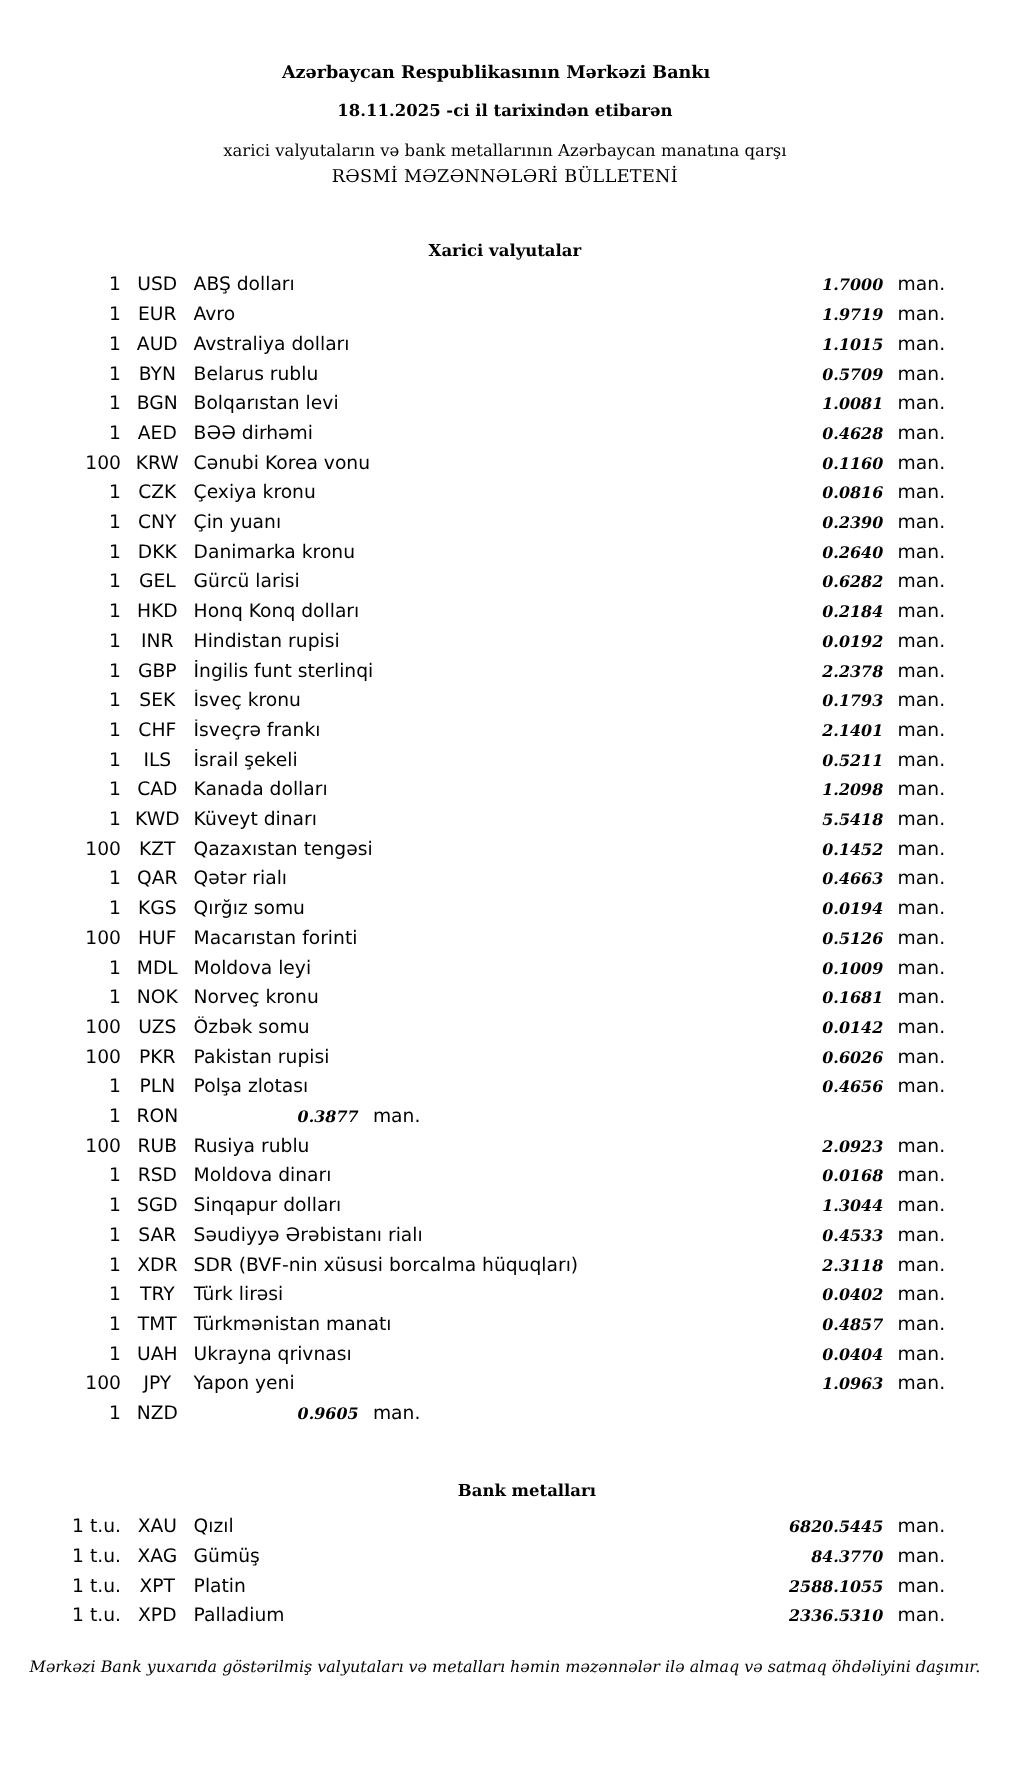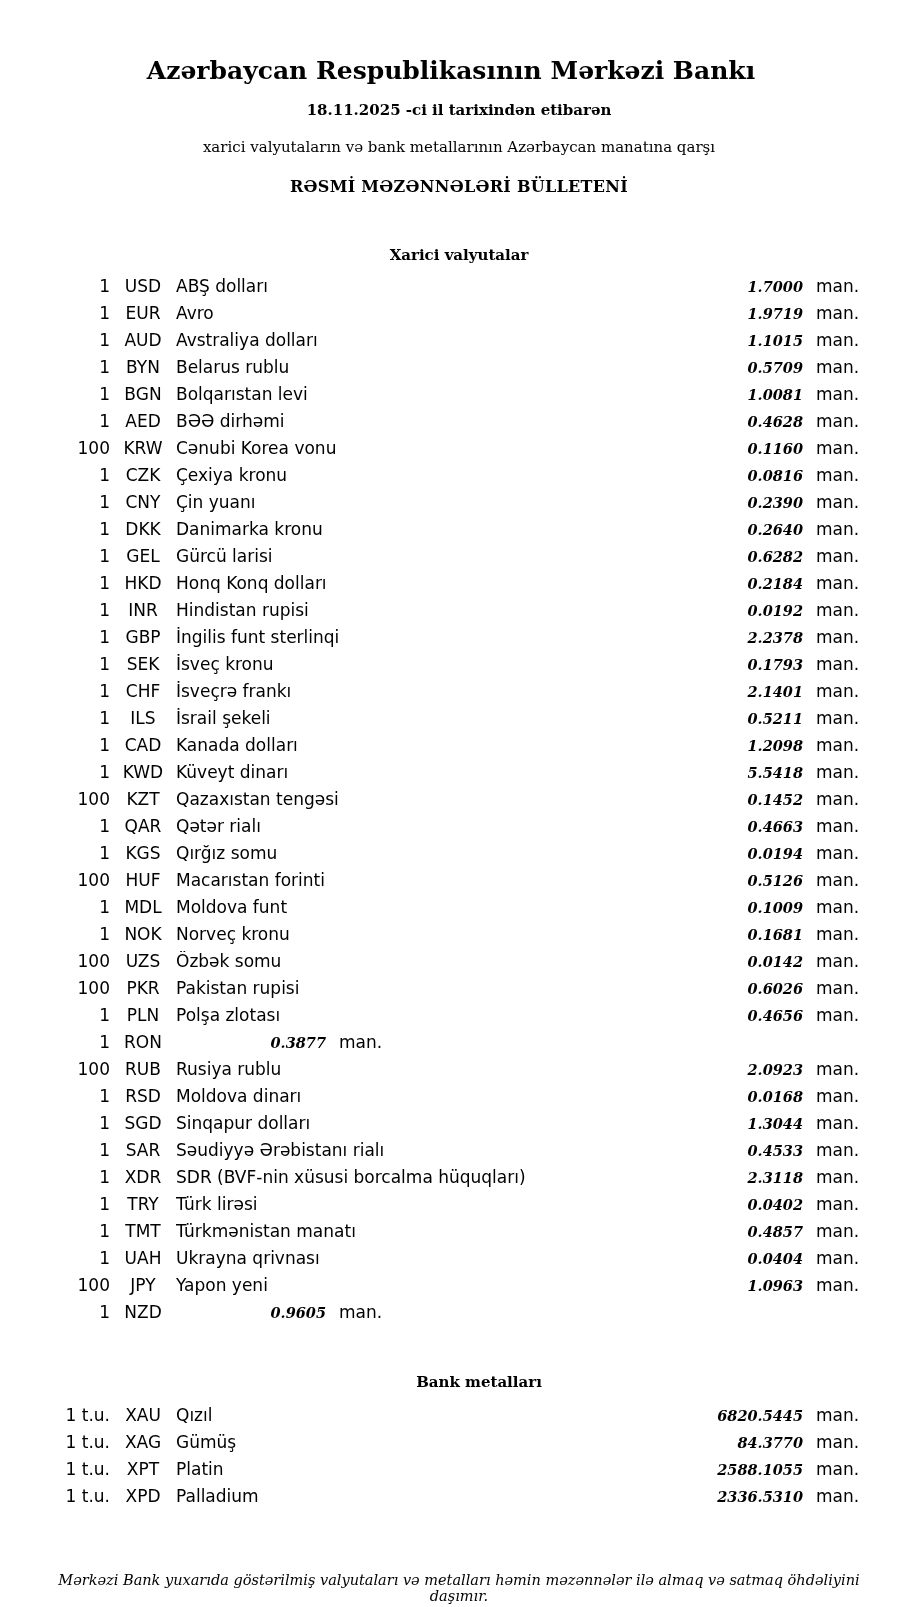--- a/index.html
+++ b/index.html
@@ -11,40 +11,40 @@
     background: #ffffff;
     font-family: "DejaVu Sans", sans-serif;
     color: #000000;
     padding-top: 56px;
     overflow: hidden;
   }
   .heading-block { text-align: center; }
   .h-title {
     font-family: "DejaVu Serif", "Liberation Serif", serif;
     font-weight: bold;
-    font-size: 25px;
+    font-size: 16px;
     margin: 0 16px 0 0;
   }
   .h-date {
     font-family: "DejaVu Serif", "Liberation Serif", serif;
     font-weight: bold;
     font-size: 15px;
     margin-top: 16px;
   }
   .h-sub {
     font-family: "DejaVu Serif", "Liberation Serif", serif;
     font-weight: normal;
     font-size: 15px;
     margin-top: 19px;
   }
   .h-bulletin {
     font-family: "DejaVu Serif", "Liberation Serif", serif;
-    font-weight: bold;
+    font-weight: normal;
     font-size: 16px;
-    margin-top: 21px;
+    margin-top: 4px;
     letter-spacing: 0.3px;
   }
   .section-title {
     font-family: "DejaVu Serif", "Liberation Serif", serif;
     font-weight: bold;
     font-size: 15px;
     text-align: center;
   }
   .section-title.currencies { margin-top: 50px; margin-bottom: 12px; }
   .section-title.metals { margin-top: 44px; margin-bottom: 14px; padding-left: 40px; }
@@ -79,26 +79,26 @@
     font-weight: bold;
     font-size: 14.5px;
     white-space: nowrap;
   }
   .unit {
     width: 50px;
     margin-left: 13px;
     font-size: 17px;
   }
   .footer {
-    margin-top: 59px;
+    margin-top: 22px;
     text-align: center;
     font-family: "DejaVu Serif", "Liberation Serif", serif;
     font-style: italic;
     font-size: 14.5px;
-    padding: 0 36px;
+    padding: 0 20px;
   }
 </style>
 </head>
 <body>
 
 <div class="page">
 
   <div class="heading-block">
     <div class="h-title">Azərbaycan Respublikasının Mərkəzi Bankı</div>
     <div class="h-date">18.11.2025 -ci il tarixindən etibarən</div>
@@ -265,21 +265,21 @@
       <div class="row">
         <span class="qty">100</span>
         <span class="code">HUF</span>
         <span class="name">Macarıstan forinti</span>
         <span class="rate">0.5126</span>
         <span class="unit">man.</span>
       </div>
       <div class="row">
         <span class="qty">1</span>
         <span class="code">MDL</span>
-        <span class="name">Moldova funt</span>
+        <span class="name">Moldova leyi</span>
         <span class="rate">0.1009</span>
         <span class="unit">man.</span>
       </div>
       <div class="row">
         <span class="qty">1</span>
         <span class="code">NOK</span>
         <span class="name">Norveç kronu</span>
         <span class="rate">0.1681</span>
         <span class="unit">man.</span>
       </div>

